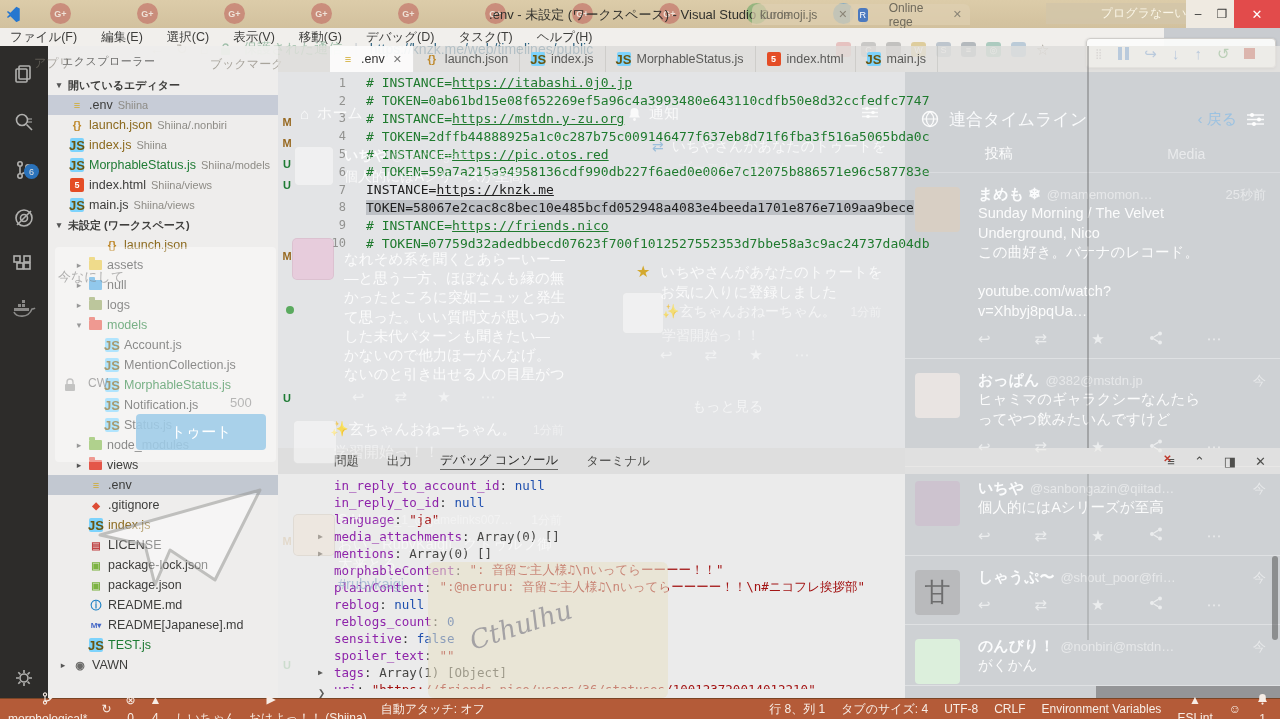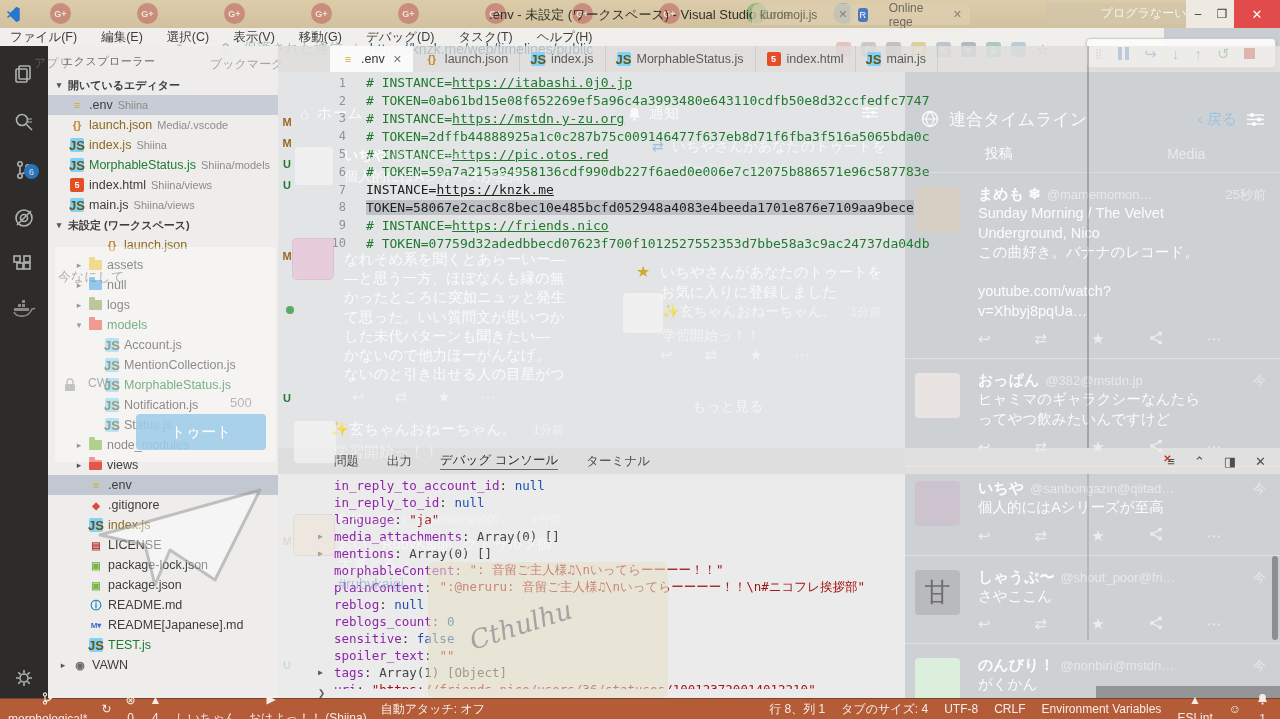--- a/index.html
+++ b/index.html
@@ -287,21 +287,21 @@
       </div>
     <div id="open-editors">
         <div class="row active" style="padding-left: 22px;">
           <span class="fic fic-env">≡</span>
           <span class="name-plain">.env</span>
           <span class="desc">Shiina</span>
         </div>
         <div class="row" style="padding-left: 22px;">
           <span class="fic fic-json">{}</span>
           <span class="name-modified">launch.json</span>
-          <span class="desc">Media/.vscode</span>
+          <span class="desc">Shiina/.nonbiri</span>
         </div>
         <div class="row" style="padding-left: 22px;">
           <span class="fic fic-js">JS</span>
           <span class="name-modified">index.js</span>
           <span class="desc">Shiina</span>
         </div>
         <div class="row" style="padding-left: 22px;">
           <span class="fic fic-js">JS</span>
           <span class="name-untracked">MorphableStatus.js</span>
           <span class="desc">Shiina/models</span>
@@ -600,21 +600,20 @@
           </div>
         </div>
         <div class="post">
           <div class="p-ava" style="background: rgb(185, 186, 188);">甘</div>
           <div class="p-body">
             <div class="p-top">
               <span class="p-name">しゃうぷ〜</span>
               <span class="p-handle">@shout_poor@fri…</span>
               <span class="p-time">今</span>
             </div>
-            <div class="p-line">さやここん</div>
             <div class="p-actions">
               <span>↩</span>
               <span>⇄</span>
               <span>★</span>
               <span><svg width="14" height="14" viewBox="0 0 14 14">
                   <circle cx="11" cy="2.5" r="2" fill="rgba(255,255,255,.6)"></circle>
                   <circle cx="3" cy="7" r="2" fill="rgba(255,255,255,.6)"></circle>
                   <circle cx="11" cy="11.5" r="2" fill="rgba(255,255,255,.6)"></circle>
                   <path d="M4.8 6 9.2 3.4M4.8 8 9.2 10.6" stroke="rgba(255,255,255,.6)" stroke-width="1.3"></path>
                 </svg></span>

